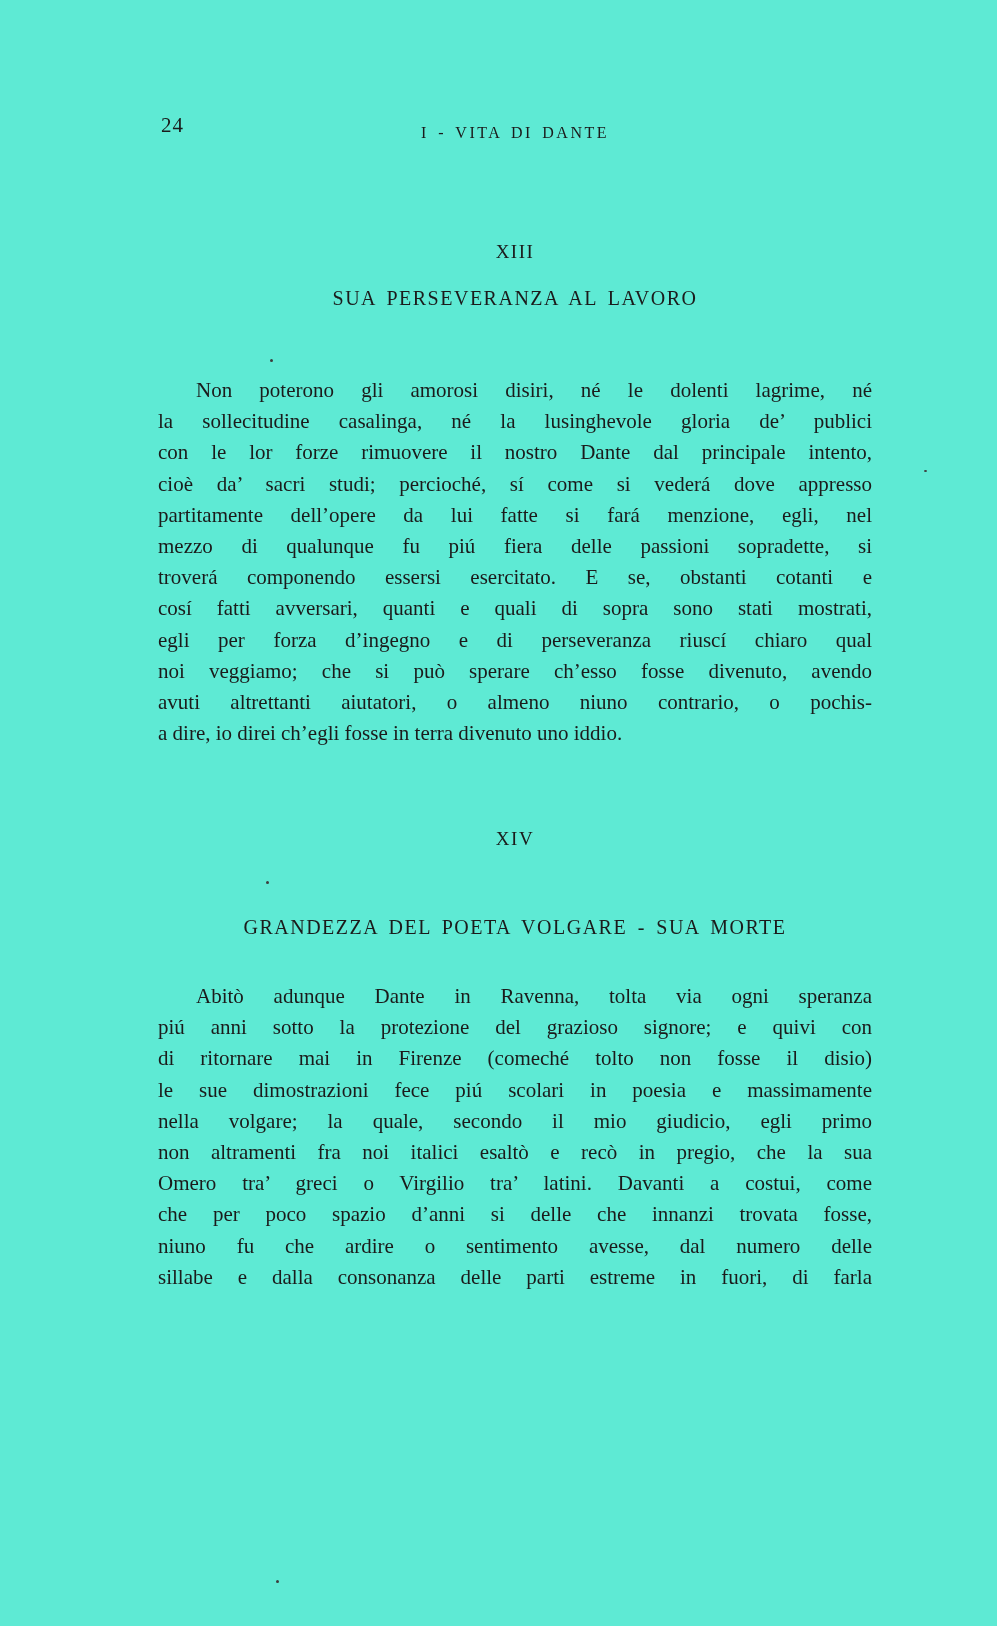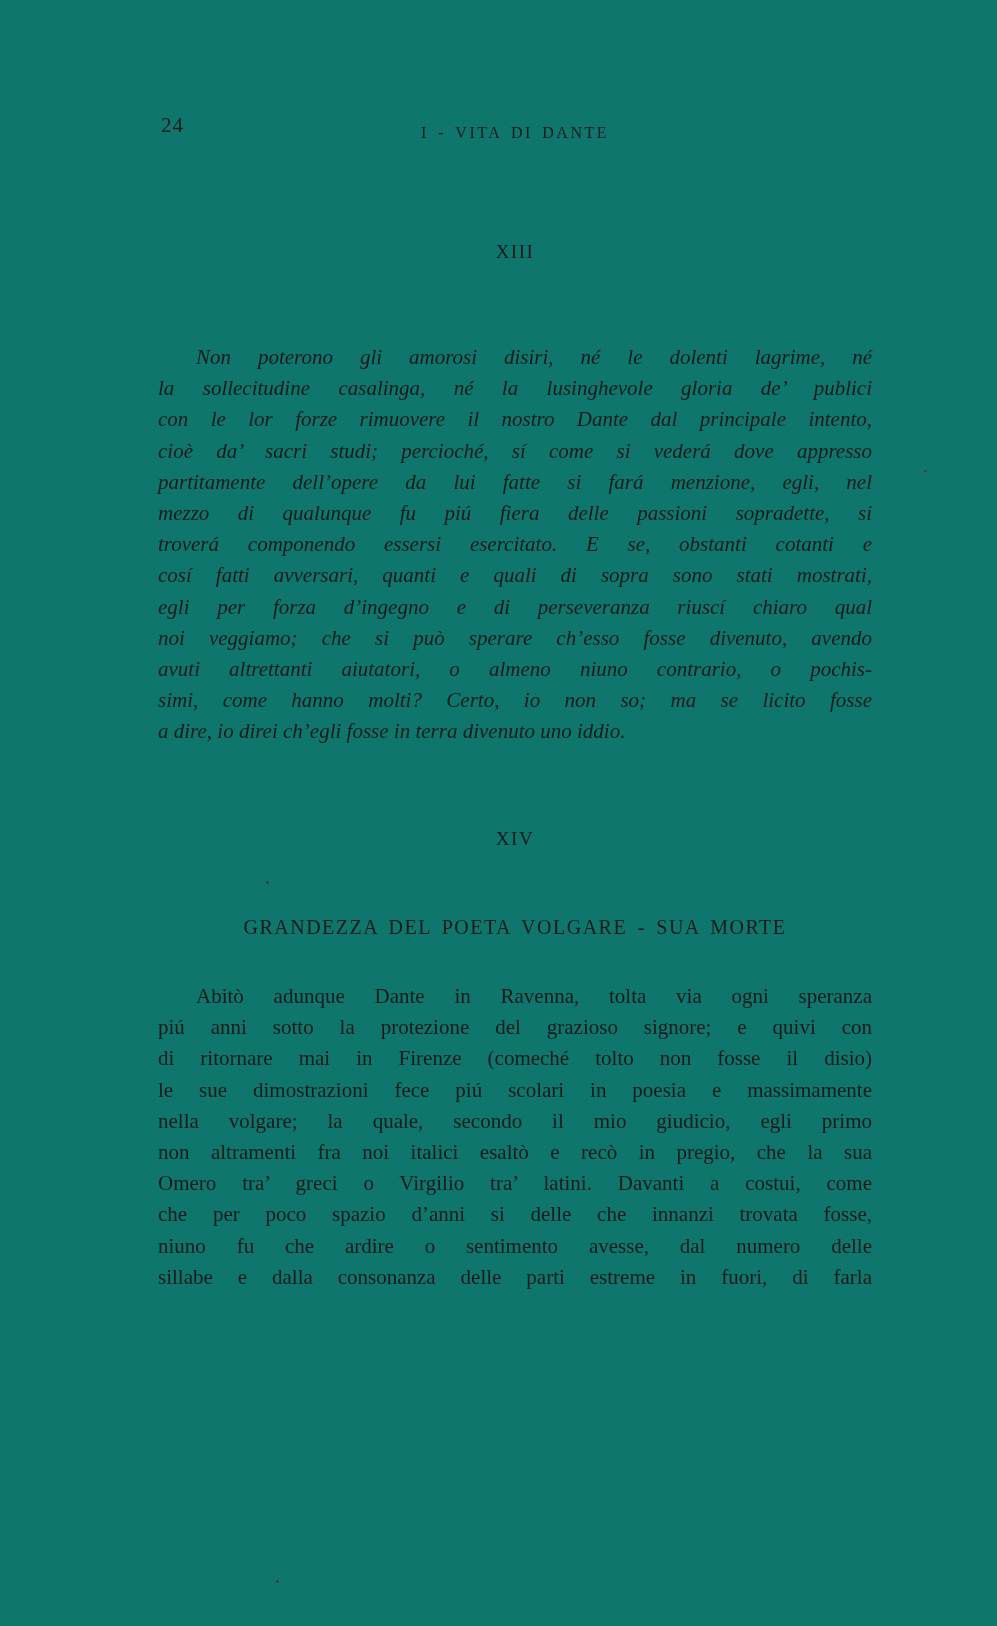--- a/index.html
+++ b/index.html
@@ -5,21 +5,21 @@
   html, body {
     margin: 0;
     padding: 0;
     background: #e8e8e8;
   }
   .page {
     position: relative;
     width: 997px;
     height: 1626px;
     margin: 0 auto;
-    background: #0f766e;
+    background: #5eead4;
     color: #1b1b1b;
     font-family: "Liberation Serif", "DejaVu Serif", serif;
     overflow: hidden;
   }
   
   .page-number {
     position: absolute;
     left: 161px;
     top: 113px;
     font-size: 21px;
@@ -65,21 +65,21 @@
   }
   .title-1 { top: 287px; }
   .title-2 { top: 916px; text-align: center; }
   .paragraph {
     position: absolute;
     left: 0;
     width: 714px;
     font-size: 21px;
     line-height: 31.2px;
   }
-  .para-1 { top: 342px; font-style: italic; }
+  .para-1 { top: 375px; }
   .para-2 { top: 981px; }
   .text-line {
     text-align: justify;
     text-align-last: justify;
     white-space: normal;
   }
   .text-line.first { text-indent: 38px; }
   .text-line.natural-end { text-align-last: left; }
   
   .speck {
@@ -100,34 +100,34 @@
 <div class="page">
 
   <span class="page-number">24</span>
 
   <div class="running-header">I - VITA DI DANTE</div>
 
   <div class="text-col">
 
     <div class="chapter-numeral numeral-1">XIII</div>
 
+    <div class="chapter-title title-1">SUA PERSEVERANZA AL LAVORO</div>
 
     <div class="paragraph para-1">
         <div class="text-line first">Non poterono gli amorosi disiri, né le dolenti lagrime, né</div>
         <div class="text-line">la sollecitudine casalinga, né la lusinghevole gloria de’ publici</div>
         <div class="text-line">con le lor forze rimuovere il nostro Dante dal principale intento,</div>
         <div class="text-line">cioè da’ sacri studi; percioché, sí come si vederá dove appresso</div>
         <div class="text-line">partitamente dell’opere da lui fatte si fará menzione, egli, nel</div>
         <div class="text-line">mezzo di qualunque fu piú fiera delle passioni sopradette, si</div>
         <div class="text-line">troverá componendo essersi esercitato. E se, obstanti cotanti e</div>
         <div class="text-line">cosí fatti avversari, quanti e quali di sopra sono stati mostrati,</div>
         <div class="text-line">egli per forza d’ingegno e di perseveranza riuscí chiaro qual</div>
         <div class="text-line">noi veggiamo; che si può sperare ch’esso fosse divenuto, avendo</div>
         <div class="text-line">avuti altrettanti aiutatori, o almeno niuno contrario, o pochis-</div>
-        <div class="text-line">simi, come hanno molti? Certo, io non so; ma se licito fosse</div>
         <div class="text-line natural-end">a dire, io direi ch’egli fosse in terra divenuto uno iddio.</div>
       </div>
 
     <div class="chapter-numeral numeral-2">XIV</div>
 
     <div class="chapter-title title-2">GRANDEZZA DEL POETA VOLGARE - SUA MORTE</div>
 
     <div class="paragraph para-2">
         <div class="text-line first">Abitò adunque Dante in Ravenna, tolta via ogni speranza</div>
         <div class="text-line">piú anni sotto la protezione del grazioso signore; e quivi con</div>

